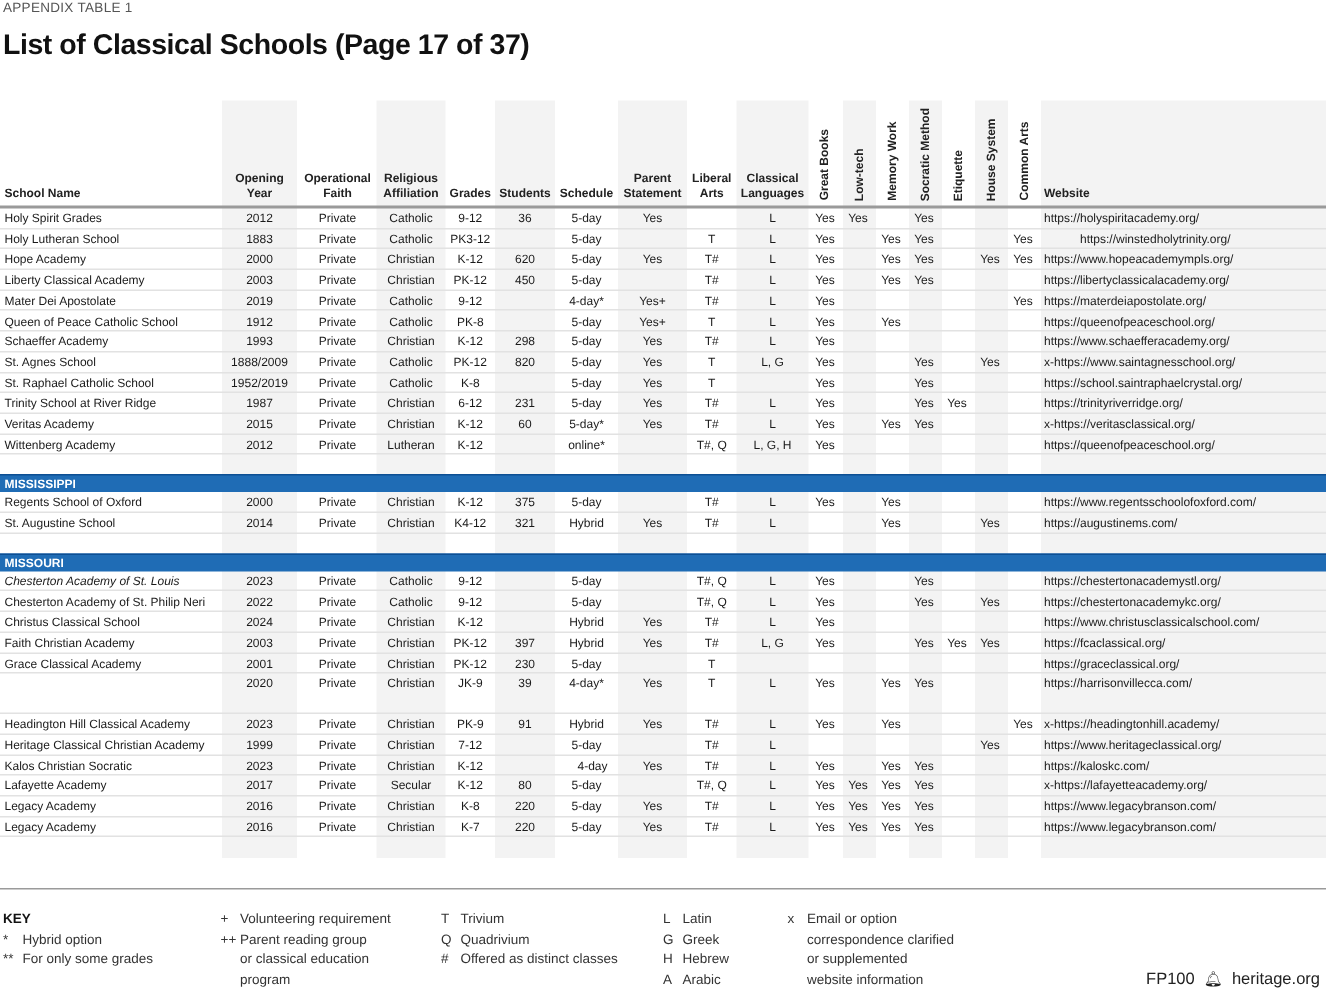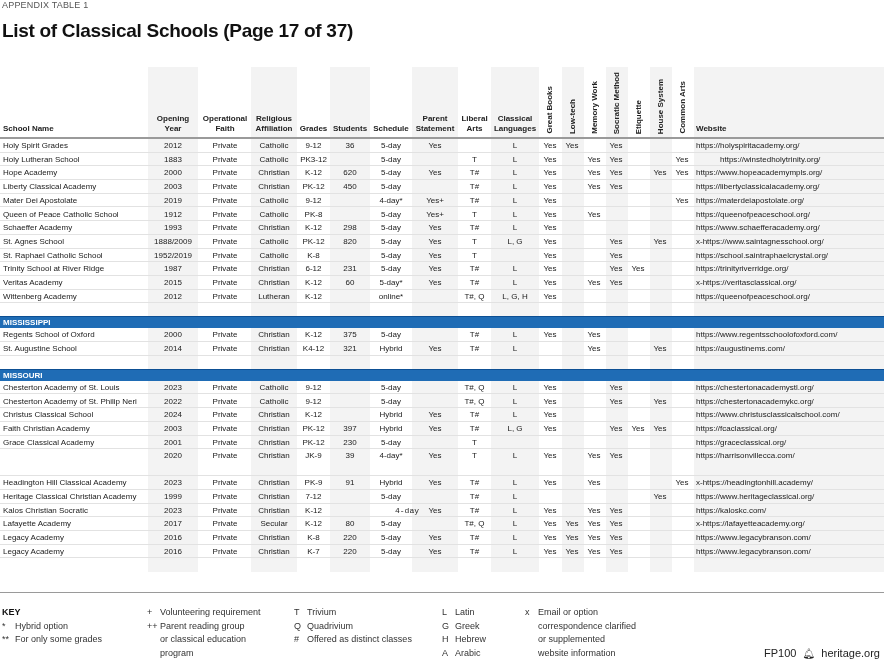--- a/index.html
+++ b/index.html
@@ -385,21 +385,21 @@
       <div class="c ctr" style="left: 605px; width: 22px;"></div>
       <div class="c ctr" style="left: 627px; width: 22px;"></div>
       <div class="c ctr" style="left: 649px; width: 22px;">Yes</div>
       <div class="c ctr" style="left: 671px; width: 22px;"></div>
       <div class="c" style="left: 696px; width: 188px;">https://augustinems.com/</div>
     </div>
     <div class="section" style="top: 229.8px; background: rgb(31, 108, 181);">
       <span>MISSOURI</span>
     </div>
     <div class="row" style="top: 241.8px;">
-      <div class="c name" style="left: 3px;">
+      <div class="c name" style="left: 3px; font-style: italic;">
         <div>Chesterton Academy of St. Louis</div>
       </div>
       <div class="c ctr" style="left: 148px; width: 50px;">2023</div>
       <div class="c ctr" style="left: 199px; width: 52px;">Private</div>
       <div class="c ctr" style="left: 251px; width: 46px;">Catholic</div>
       <div class="c ctr" style="left: 297px; width: 33px;">9-12</div>
       <div class="c ctr" style="left: 330px; width: 40px;"></div>
       <div class="c ctr" style="left: 370px; width: 42px;">5-day</div>
       <div class="c ctr" style="left: 412px; width: 46px;"></div>
       <div class="c ctr" style="left: 458px; width: 33px;">T#, Q</div>
@@ -566,21 +566,21 @@
     </div>
     <div class="row" style="top: 364.7px;">
       <div class="c name" style="left: 3px;">
         <div>Kalos Christian Socratic</div>
       </div>
       <div class="c ctr" style="left: 148px; width: 50px;">2023</div>
       <div class="c ctr" style="left: 199px; width: 52px;">Private</div>
       <div class="c ctr" style="left: 251px; width: 46px;">Christian</div>
       <div class="c ctr" style="left: 297px; width: 33px;">K-12</div>
       <div class="c ctr" style="left: 330px; width: 40px;"></div>
-      <div class="c ctr" style="left: 386px; width: 42px; font-family: Liberation Mono, monospace;">4-day</div>
+      <div class="c ctr" style="left: 374px; width: 42px;">4-day</div>
       <div class="c ctr" style="left: 412px; width: 46px;">Yes</div>
       <div class="c ctr" style="left: 458px; width: 33px;">T#</div>
       <div class="c ctr" style="left: 491px; width: 48px;">L</div>
       <div class="c ctr" style="left: 539px; width: 22px;">Yes</div>
       <div class="c ctr" style="left: 561px; width: 22px;"></div>
       <div class="c ctr" style="left: 583px; width: 22px;">Yes</div>
       <div class="c ctr" style="left: 605px; width: 22px;">Yes</div>
       <div class="c ctr" style="left: 627px; width: 22px;"></div>
       <div class="c ctr" style="left: 649px; width: 22px;"></div>
       <div class="c ctr" style="left: 671px; width: 22px;"></div>

